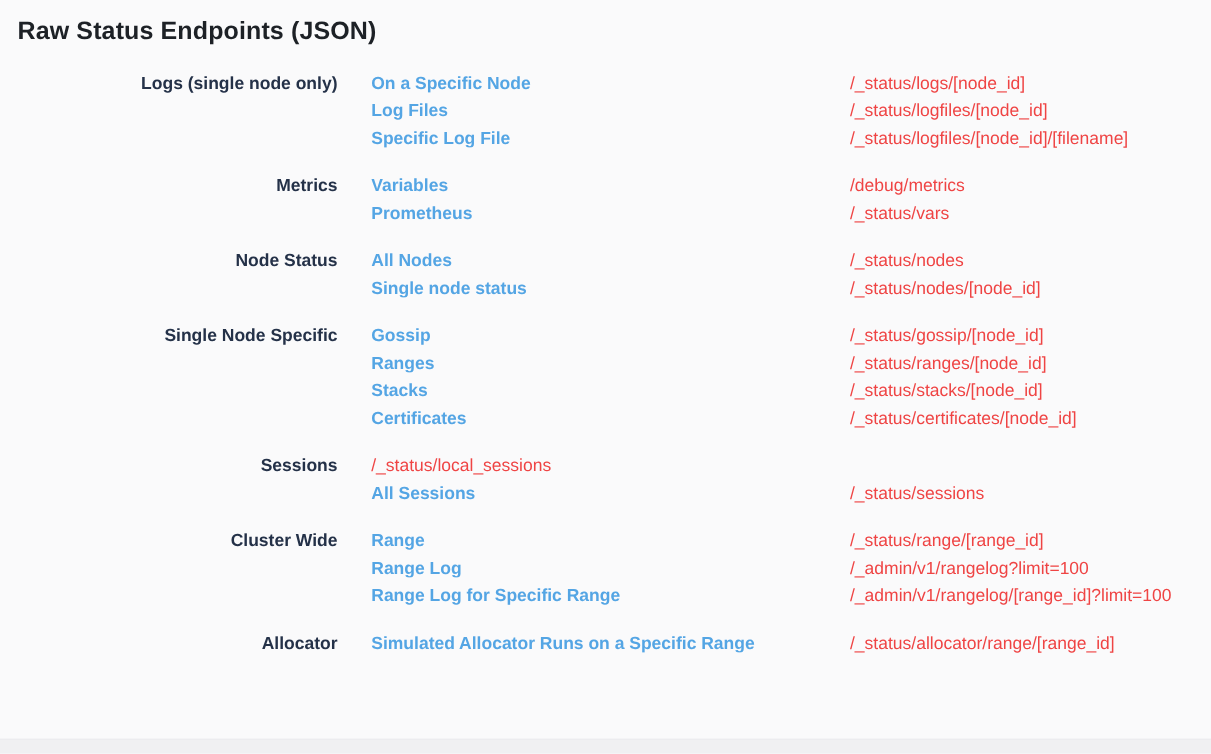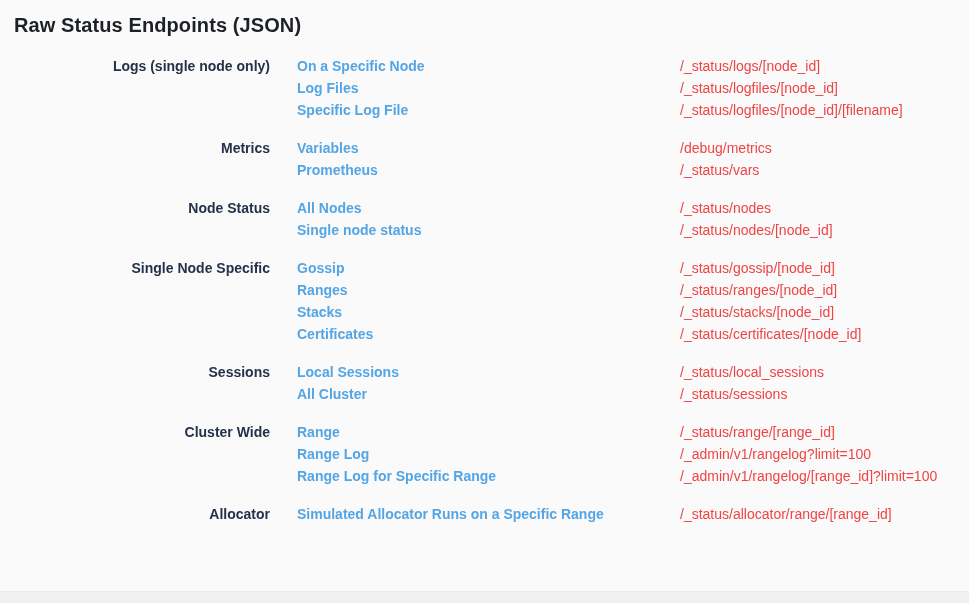--- a/index.html
+++ b/index.html
@@ -147,25 +147,24 @@
           <a class="link">Certificates</a>
           <span class="path">/_status/certificates/[node_id]</span>
         </div>
       </div>
     </div>
 
     <div class="group">
       <div class="cat">Sessions</div>
       <div class="rows">
         <div class="row">
-          <a class="link">Local Sessions</a>
           <span class="path">/_status/local_sessions</span>
         </div>
         <div class="row">
-          <a class="link">All Cluster</a>
+          <a class="link">All Sessions</a>
           <span class="path">/_status/sessions</span>
         </div>
       </div>
     </div>
 
     <div class="group">
       <div class="cat">Cluster Wide</div>
       <div class="rows">
         <div class="row">
           <a class="link">Range</a>

